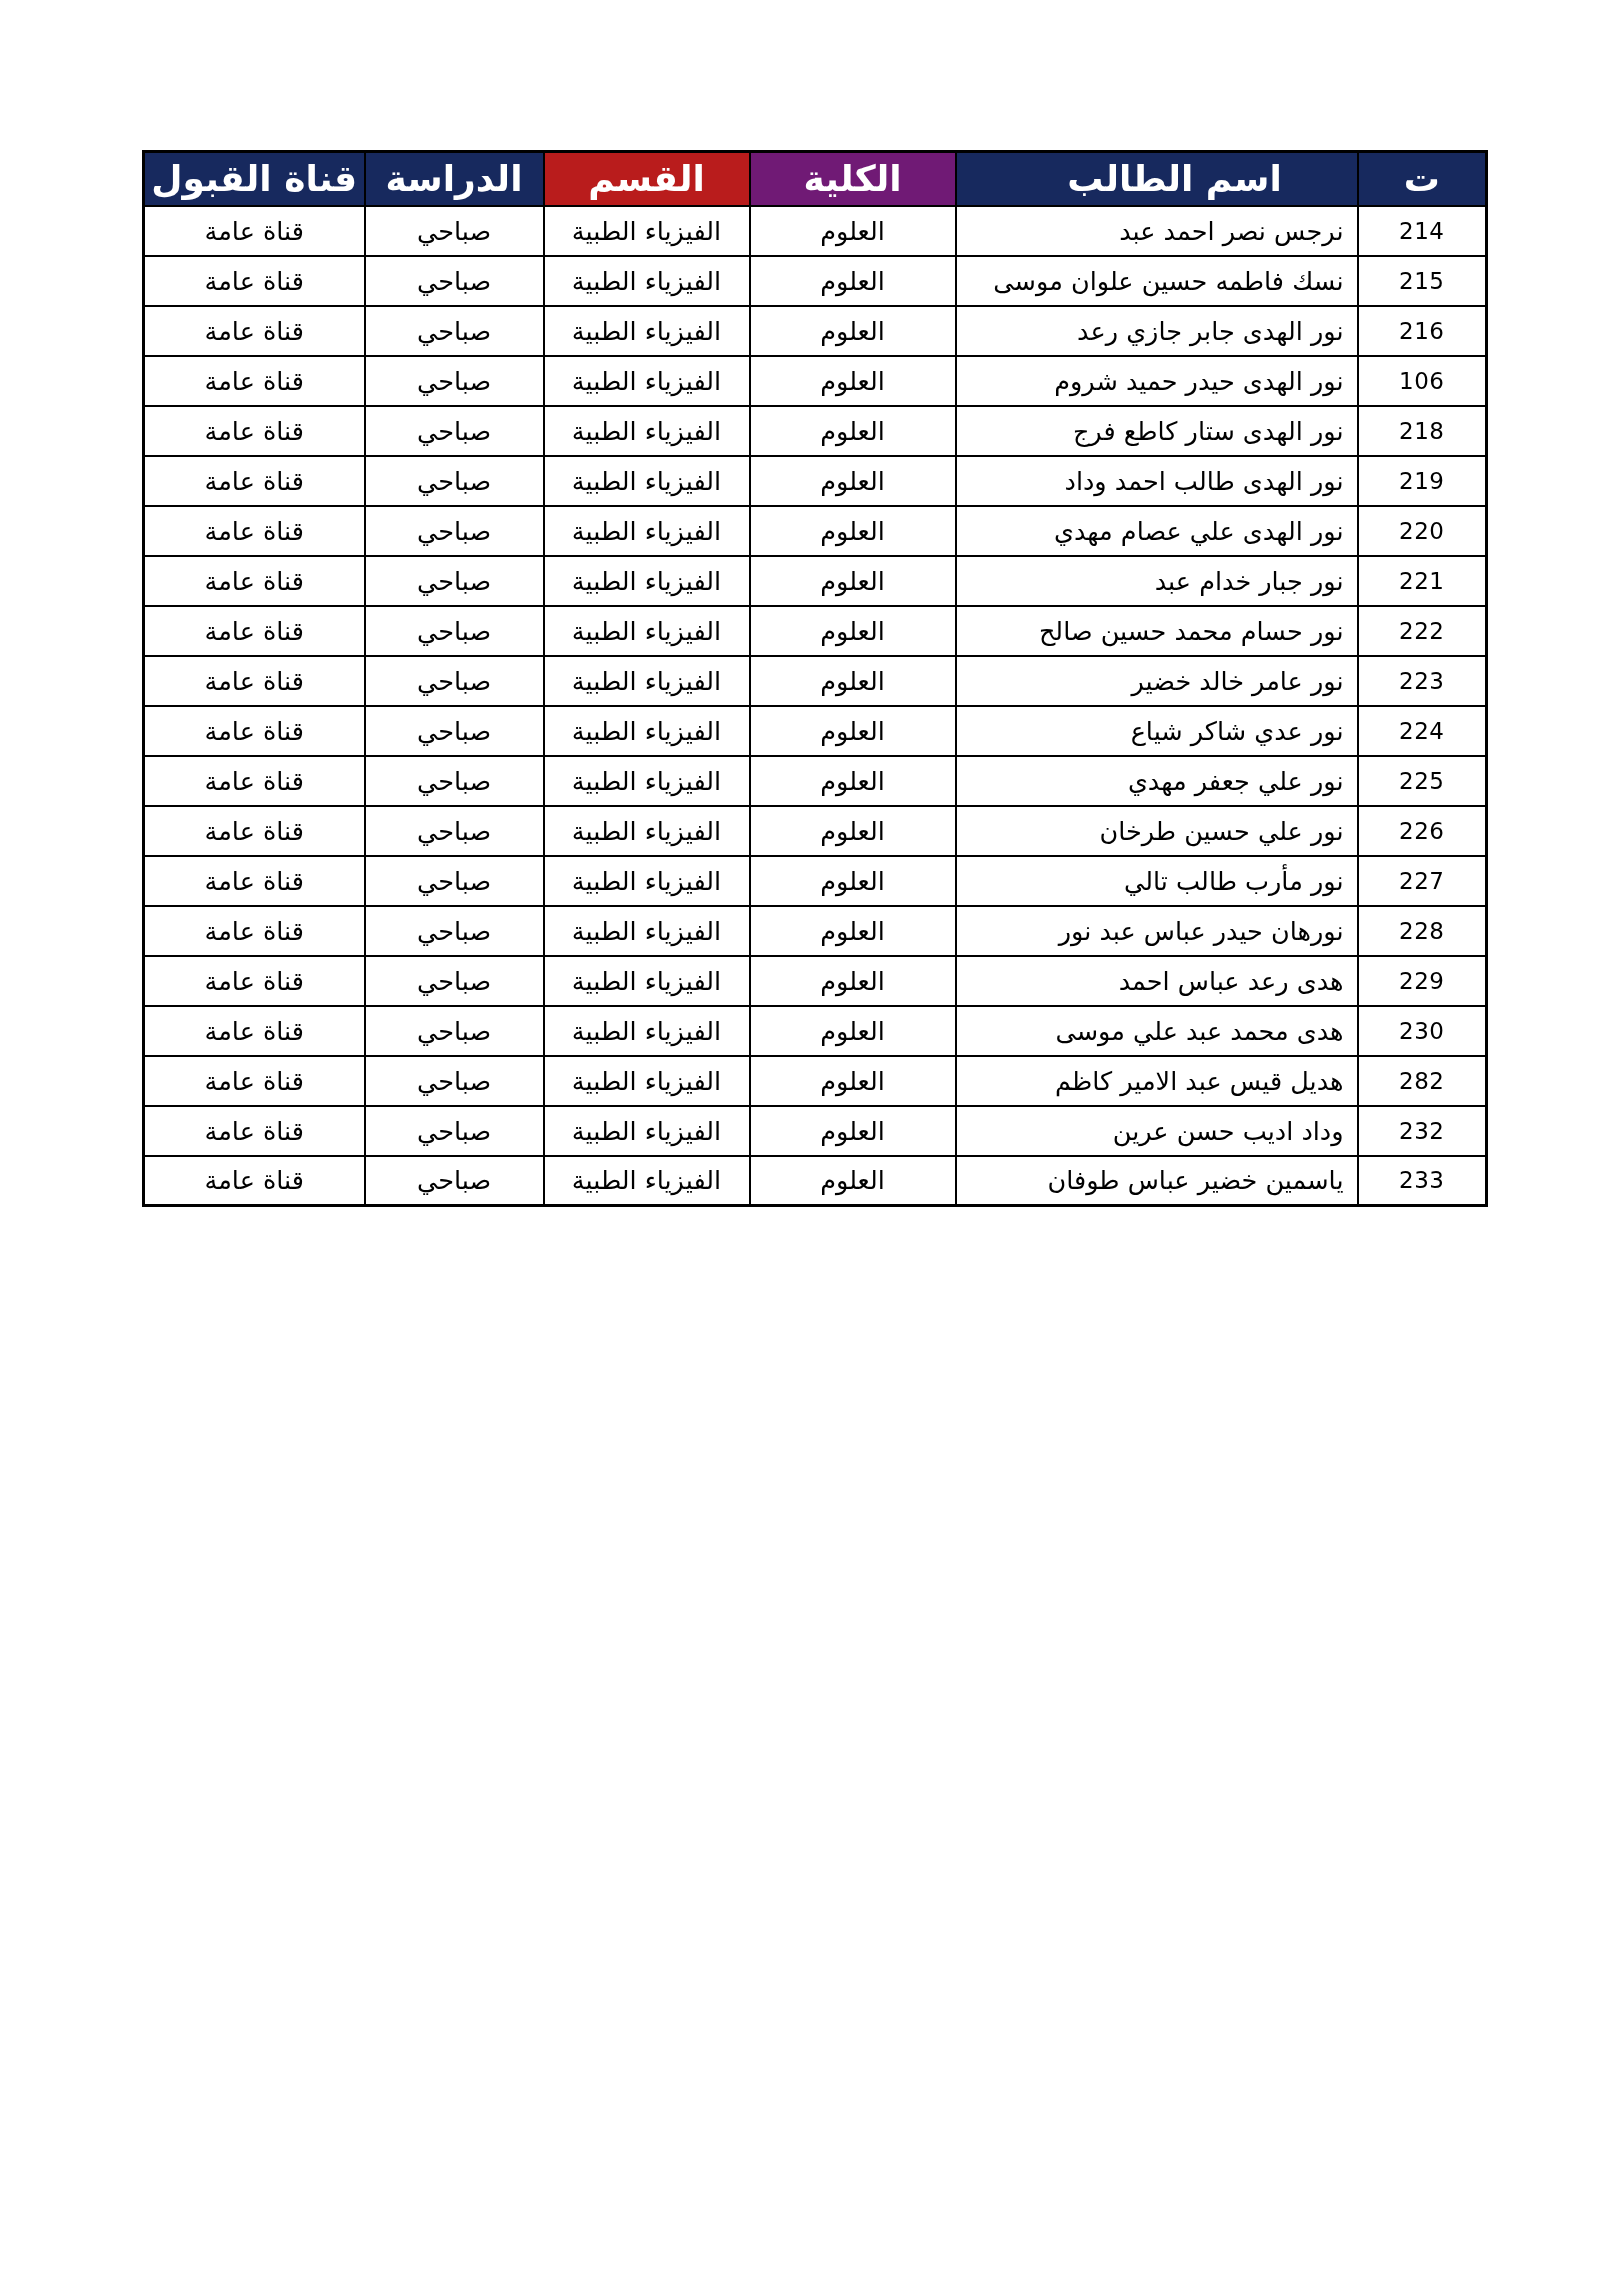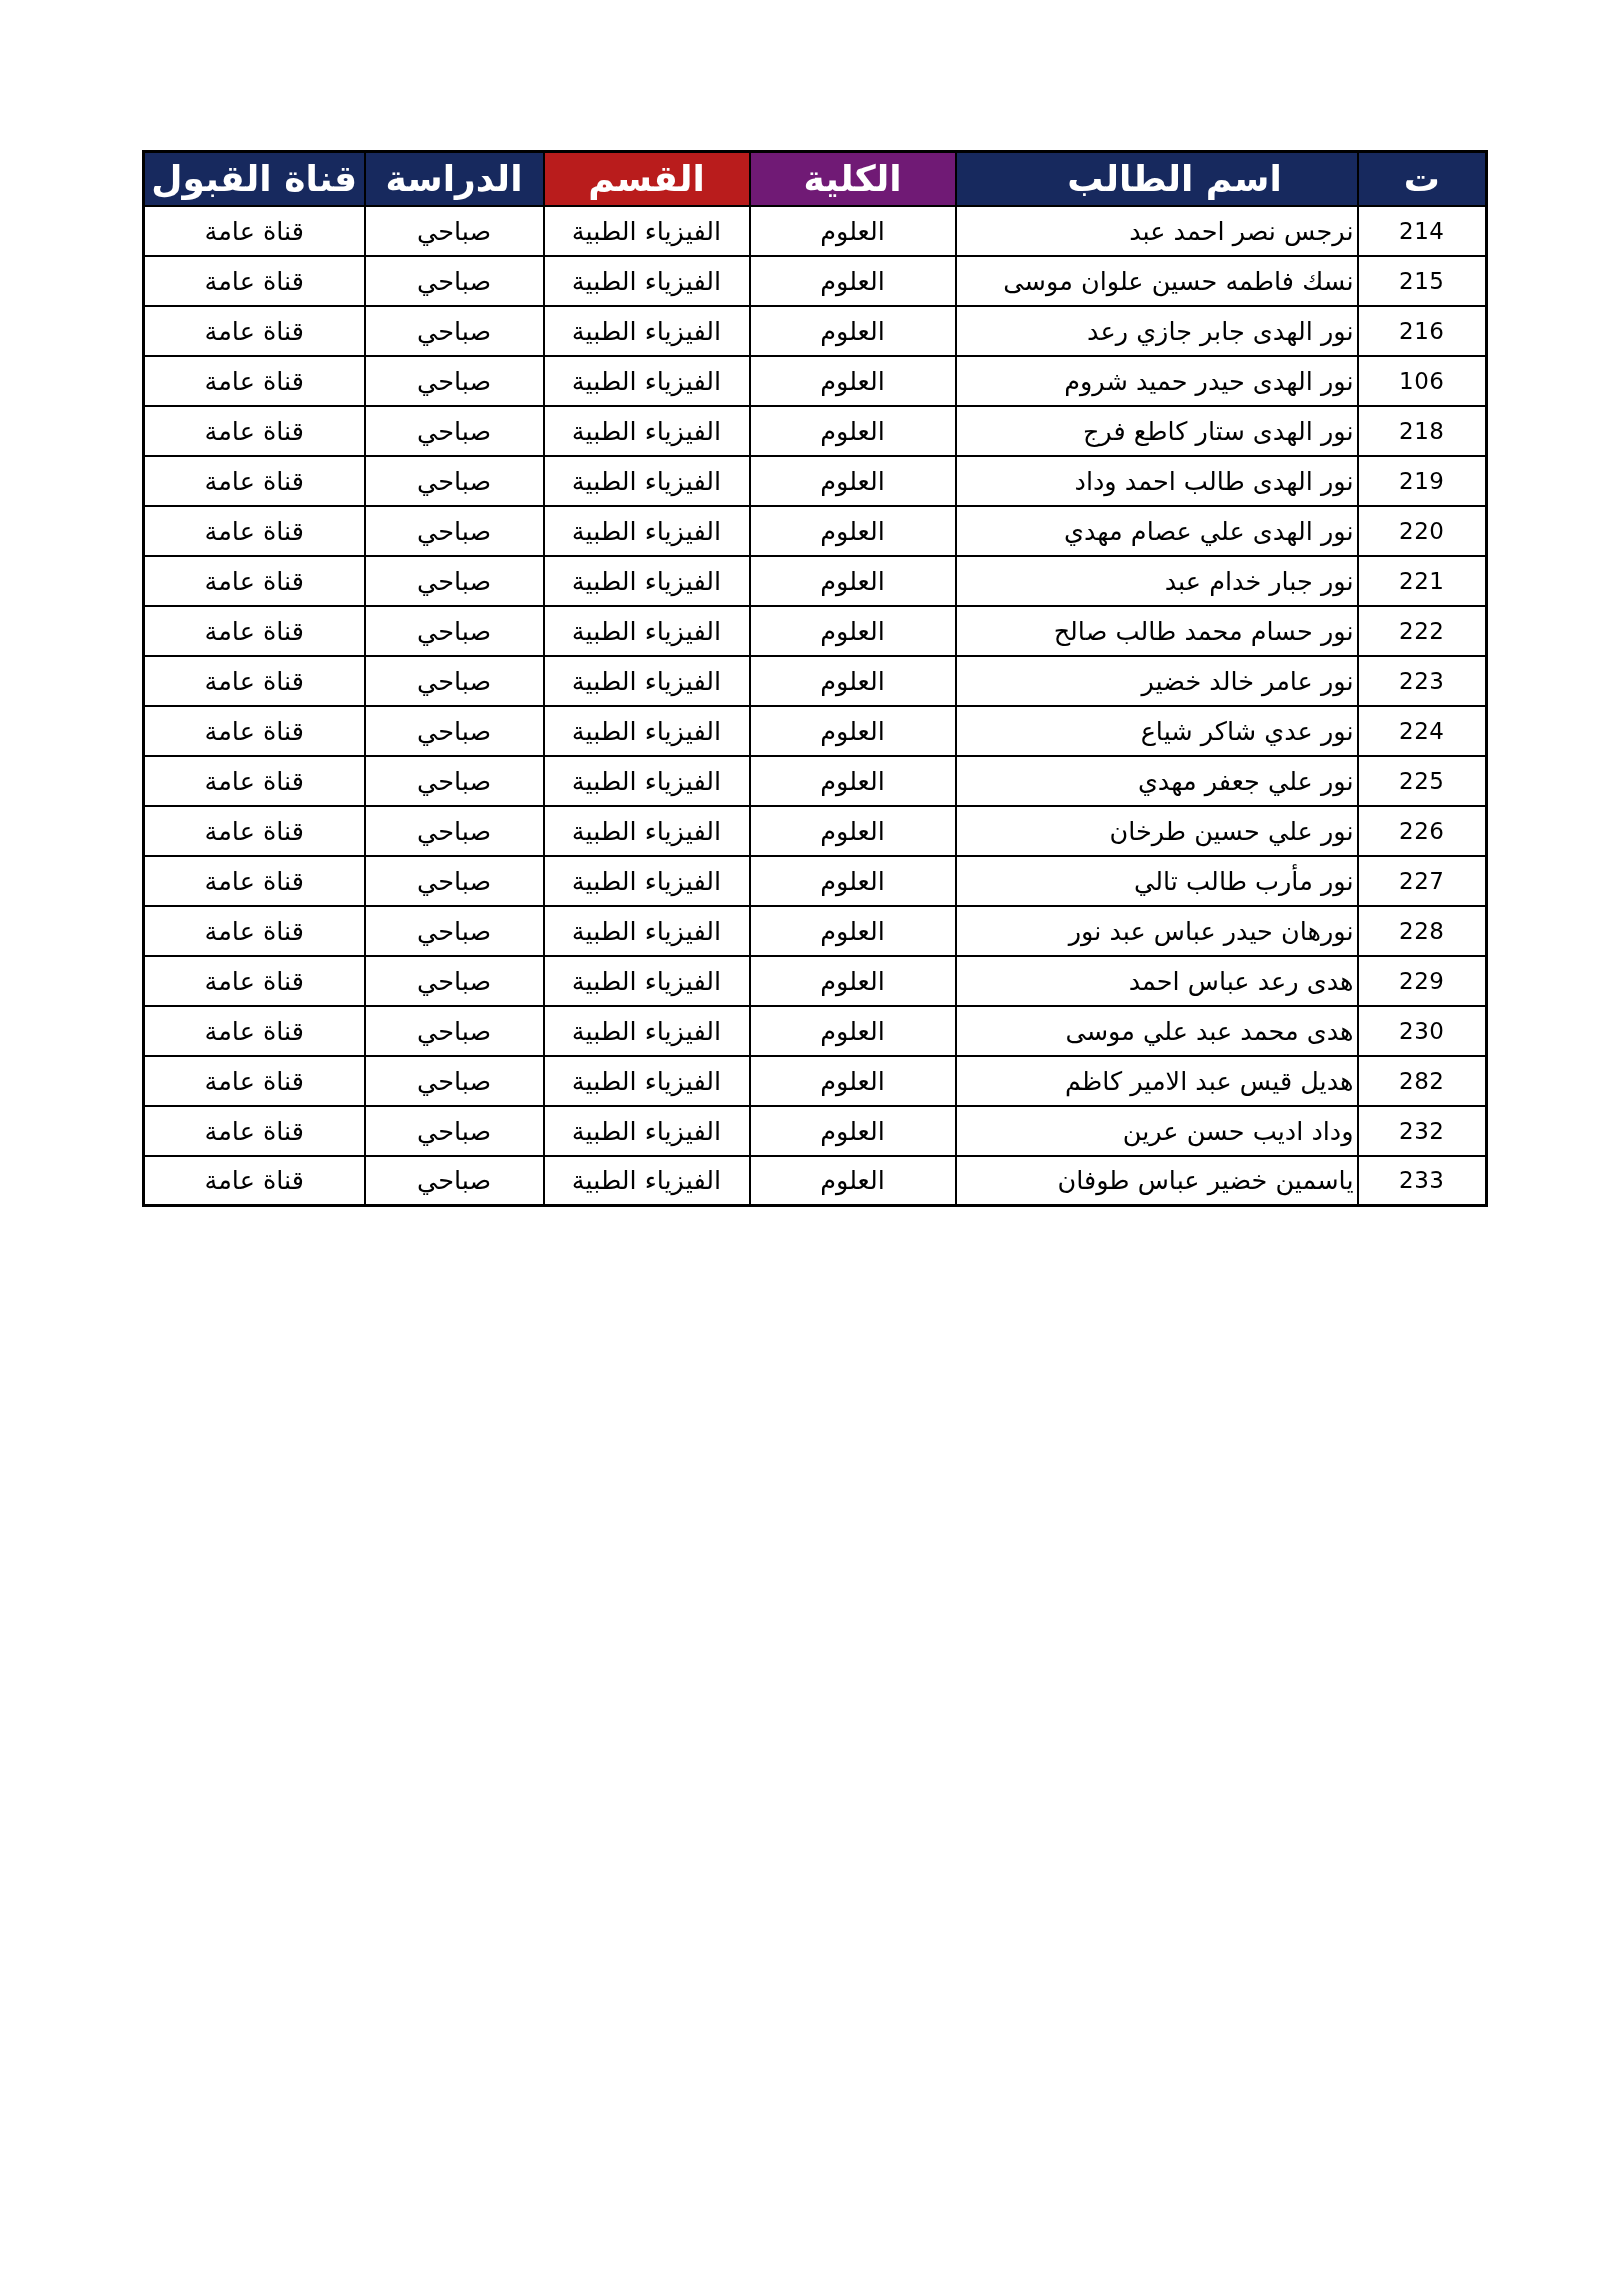--- a/index.html
+++ b/index.html
@@ -60,21 +60,21 @@
   table.students-table td {
     font-size: 25.5px;
     text-align: center;
     vertical-align: middle;
     padding: 0 2.9px;
     white-space: nowrap;
     overflow: hidden;
   }
   table.students-table td.cell-name {
     text-align: right; 
-    padding-right: 3px;
+    padding-right: 13px;
   }
   table.students-table td.cell-index {
     font-size: 23px;
     letter-spacing: 0.5px;
   }
 </style>
 </head>
 <body>
 
 <div class="page">
@@ -157,21 +157,21 @@
         <tr>
           <td class="cell-index">221</td>
           <td class="cell-name">نور جبار خدام عبد</td>
           <td class="cell-college">العلوم</td>
           <td class="cell-department">الفيزياء الطبية</td>
           <td class="cell-study">صباحي</td>
           <td class="cell-channel">قناة عامة</td>
         </tr>
         <tr>
           <td class="cell-index">222</td>
-          <td class="cell-name">نور حسام محمد طالب صالح</td>
+          <td class="cell-name">نور حسام محمد حسين صالح</td>
           <td class="cell-college">العلوم</td>
           <td class="cell-department">الفيزياء الطبية</td>
           <td class="cell-study">صباحي</td>
           <td class="cell-channel">قناة عامة</td>
         </tr>
         <tr>
           <td class="cell-index">223</td>
           <td class="cell-name">نور عامر خالد خضير</td>
           <td class="cell-college">العلوم</td>
           <td class="cell-department">الفيزياء الطبية</td>

